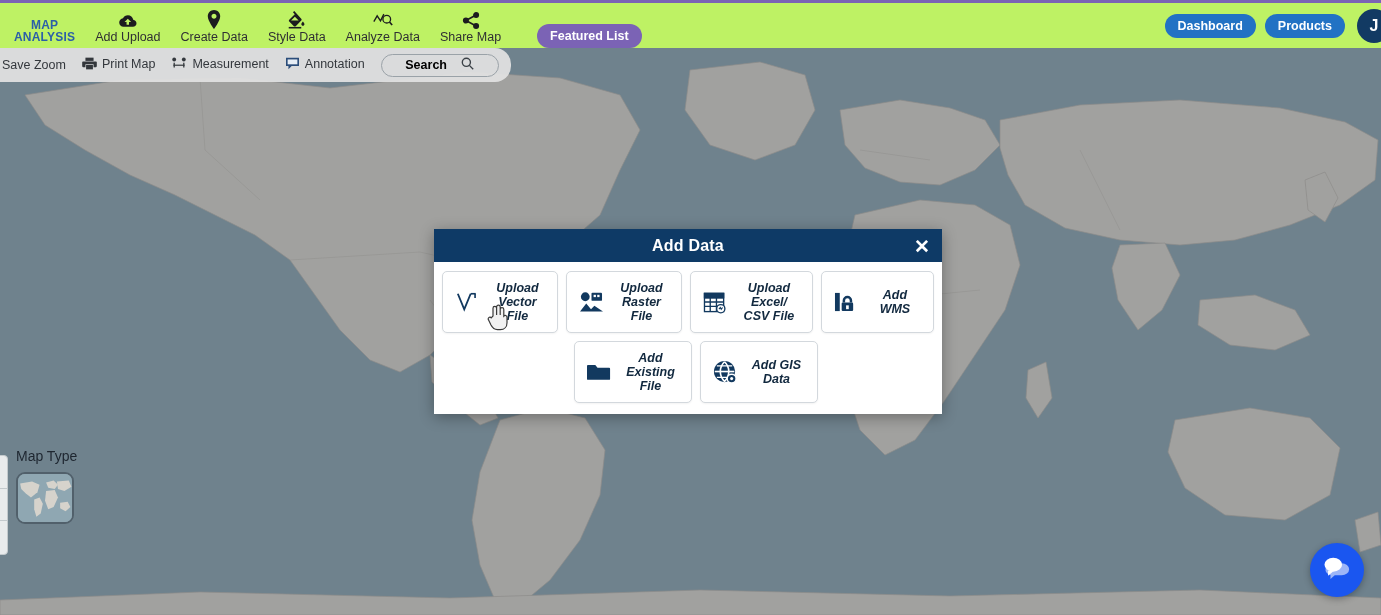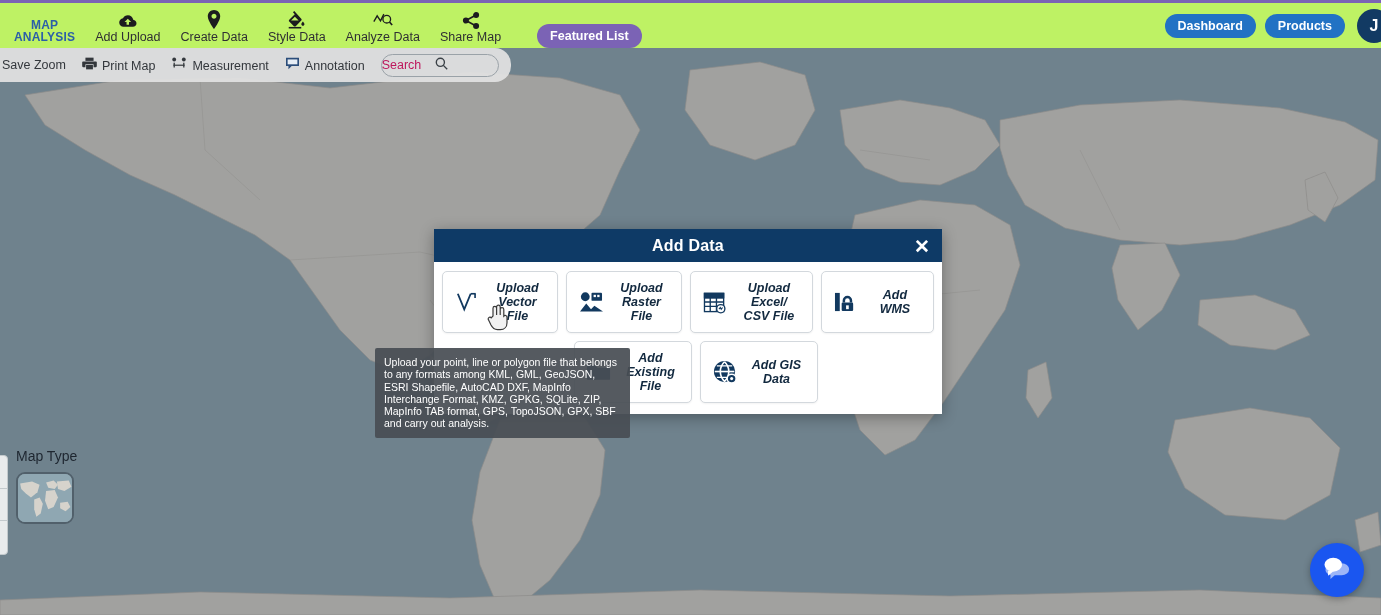--- a/index.html
+++ b/index.html
@@ -62,27 +62,27 @@
 
   
   #toolbar {
     position: absolute; top: 48px; left: -58px; height: 34px;
     background: rgba(226,226,226,0.93);
     border-radius: 0 16px 16px 0;
     display: flex; align-items: center; padding: 0 12px 0 60px; gap: 16px;
     z-index: 55;
   }
   .tool {
-    display: flex; align-items: flex-end; gap: 5px;
+    display: flex; align-items: flex-start; gap: 5px;
     font-size: 12.5px; color: #33373c; cursor: pointer; white-space: nowrap;
   }
   #search-box {
-    display: flex; align-items: center; gap: 14px;
+    display: flex; align-items: center; justify-content: center; gap: 14px;
     width: 118px; height: 23px; border: 1px solid #9aa2a8; border-radius: 12px;
-    font-size: 12.5px; color: #be185d; cursor: pointer; background: transparent;
+    font-size: 12.5px; color: #000000; cursor: pointer; background: transparent; font-weight: bold;
   }
 
   
   #zoom-panel {
     position: absolute; left: -14px; top: 455px; width: 22px; height: 100px;
     background: rgba(246,246,246,0.9); border: 1px solid #c3c9cc; border-radius: 4px;
     z-index: 45;
   }
   #zoom-panel div { height: 33.3%; border-bottom: 1px solid #c3c9cc; }
   #zoom-panel div:last-child { border-bottom: none; }
@@ -464,21 +464,20 @@
   </div>
 
   <div id="hand-cursor">
     <svg width="22" height="28" viewBox="0 0 22 28" fill="#f2f2f2" stroke="#3a3a3a" stroke-width="1.2">
       <path d="M6,13 V5.2 a1.8,1.8 0 0 1 3.6,0 V12 V4 a1.8,1.8 0 0 1 3.6,0 v8 V6.5 a1.8,1.8 0 0 1 3.6,0 V13
                a1.8,1.8 0 0 1 3.2,1.2 v5.5 c0,4 -2.6,7 -6.6,7 h-3 c-3.2,0 -5,-1.8 -6.4,-4.6
                L1.6,17 a1.7,1.7 0 0 1 2.6,-2.2 Z"></path>
     </svg>
   </div>
 
-  <div id="tooltip">Upload your point, line or polygon file that belongs to any formats among KML, GML, GeoJSON, ESRI Shapefile, AutoCAD DXF, MapInfo Interchange Format, KMZ, GPKG, SQLite, ZIP, MapInfo TAB format, GPS, TopoJSON, GPX, SBF and carry out analysis.</div>
 
   <div id="chat-bubble">
     <span>
       <svg width="32" height="28" viewBox="0 0 34 30" fill="none">
         <path d="M22,10 a8,6.4 0 0 1 0,12.8 h-7.4 l-4.6,4 v-4.4 a8,6.4 0 0 1 2,-12.4 Z" fill="#9db6f7"></path>
         <ellipse cx="13" cy="11.5" rx="9.4" ry="7.4" fill="#ffffff"></ellipse>
         <path d="M7.4,17.8 L7.4,23.4 L13.2,18.6 Z" fill="#ffffff"></path>
       </svg>
     </span>
   </div>

